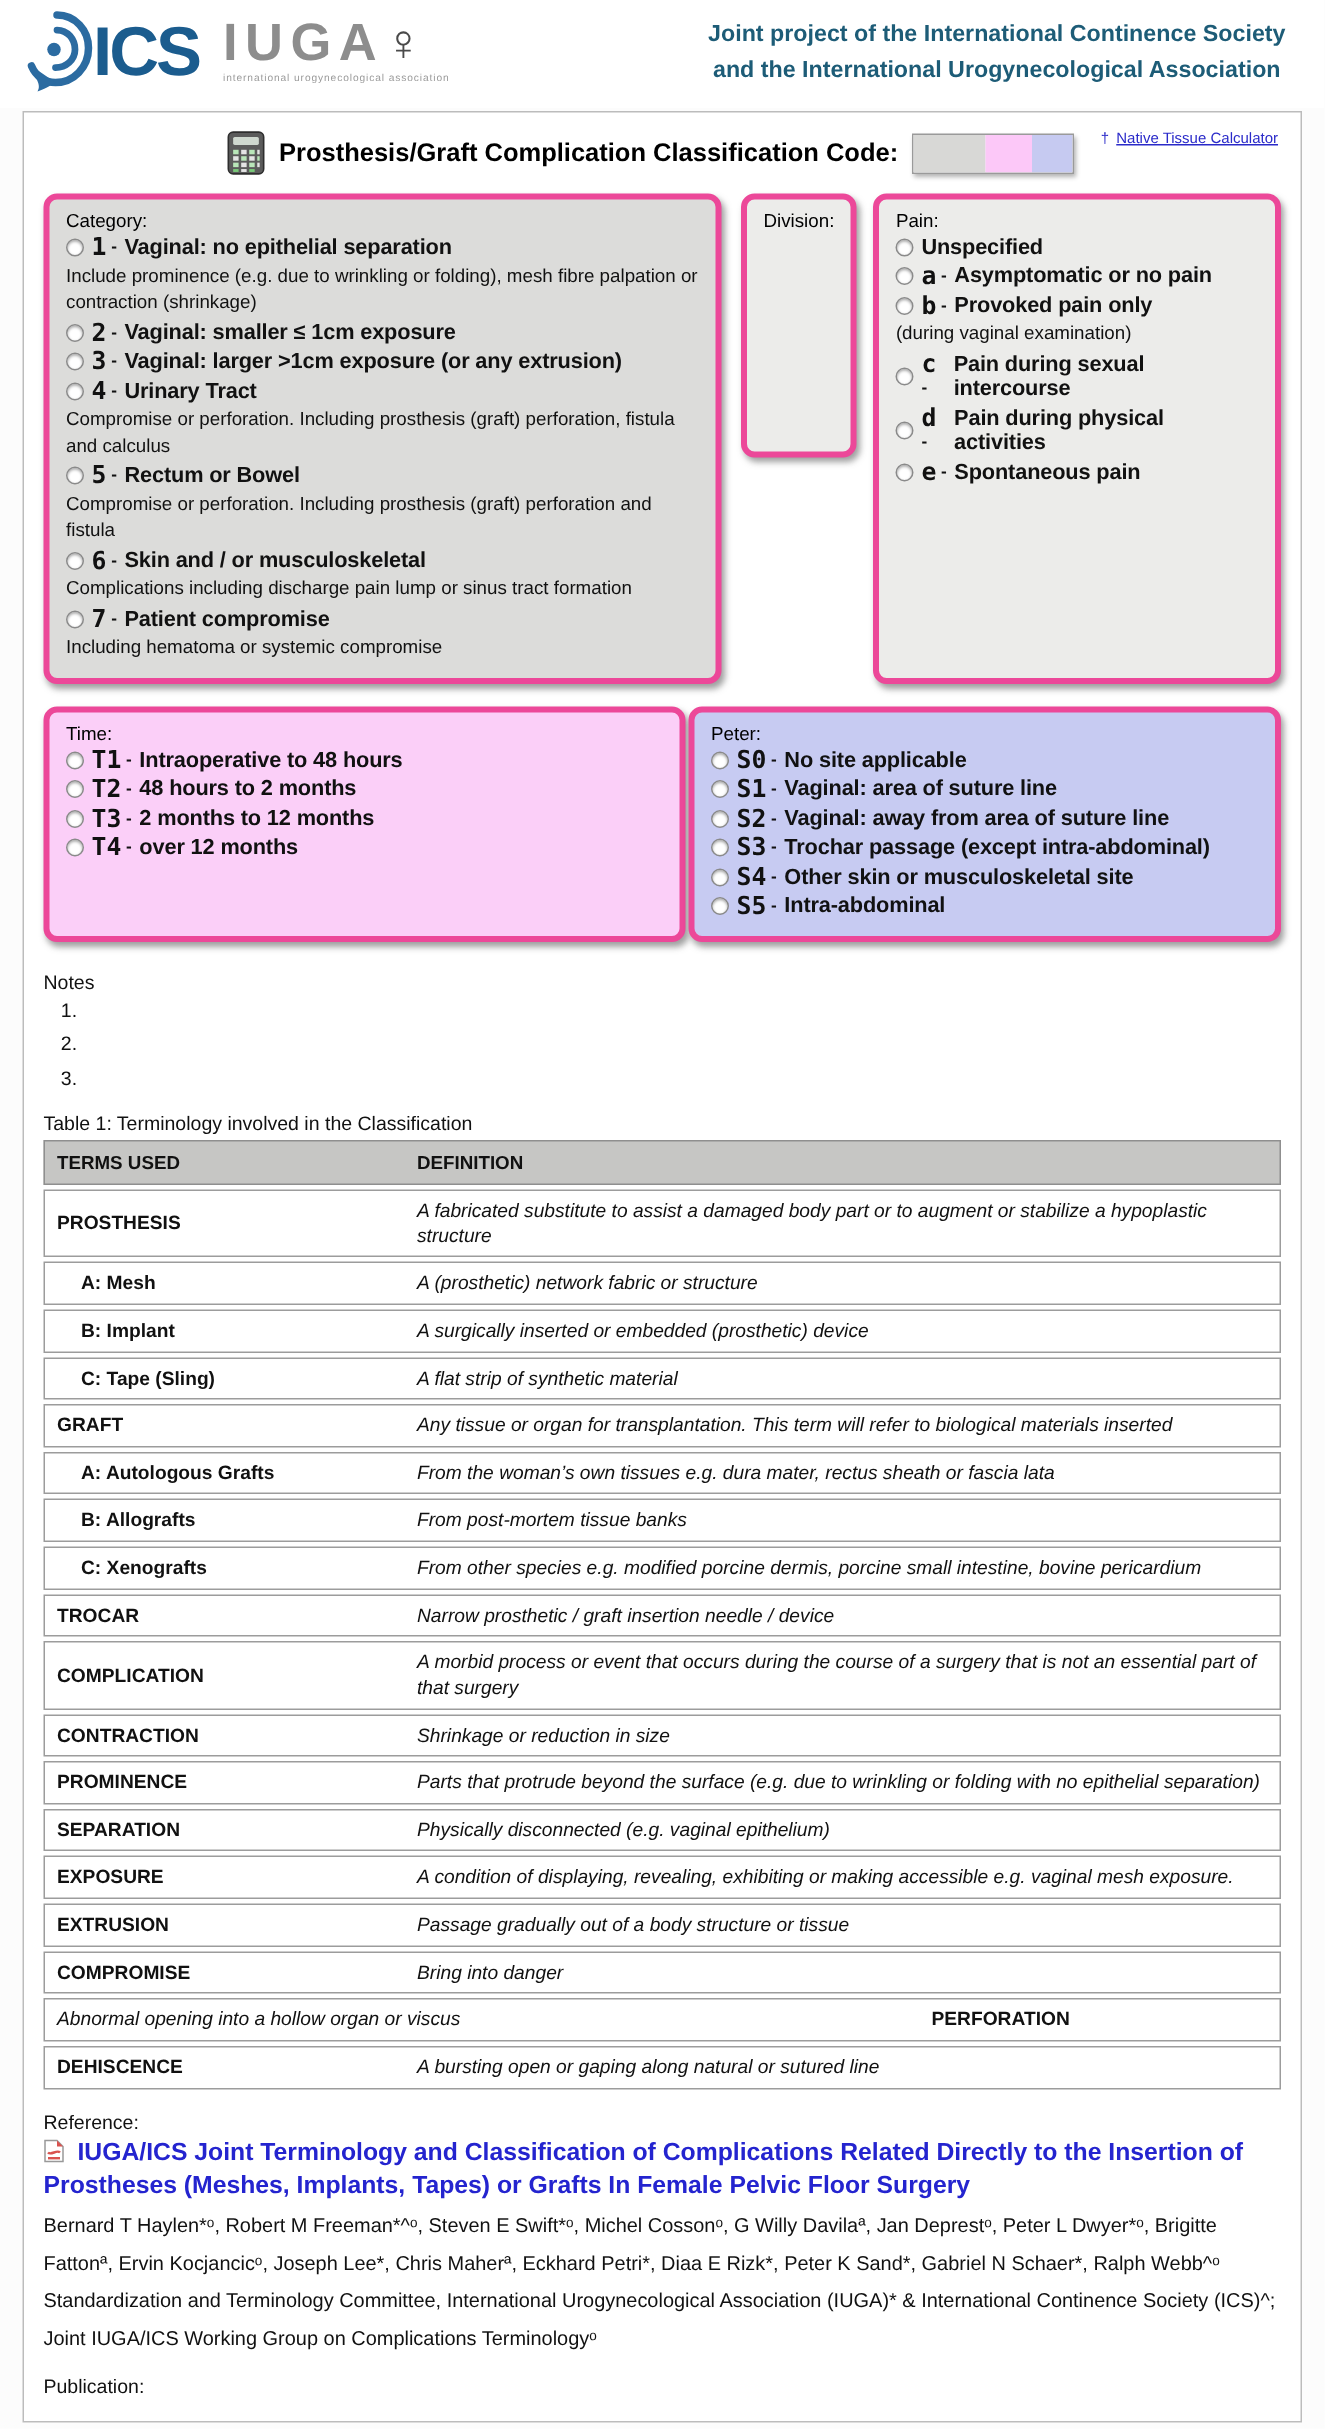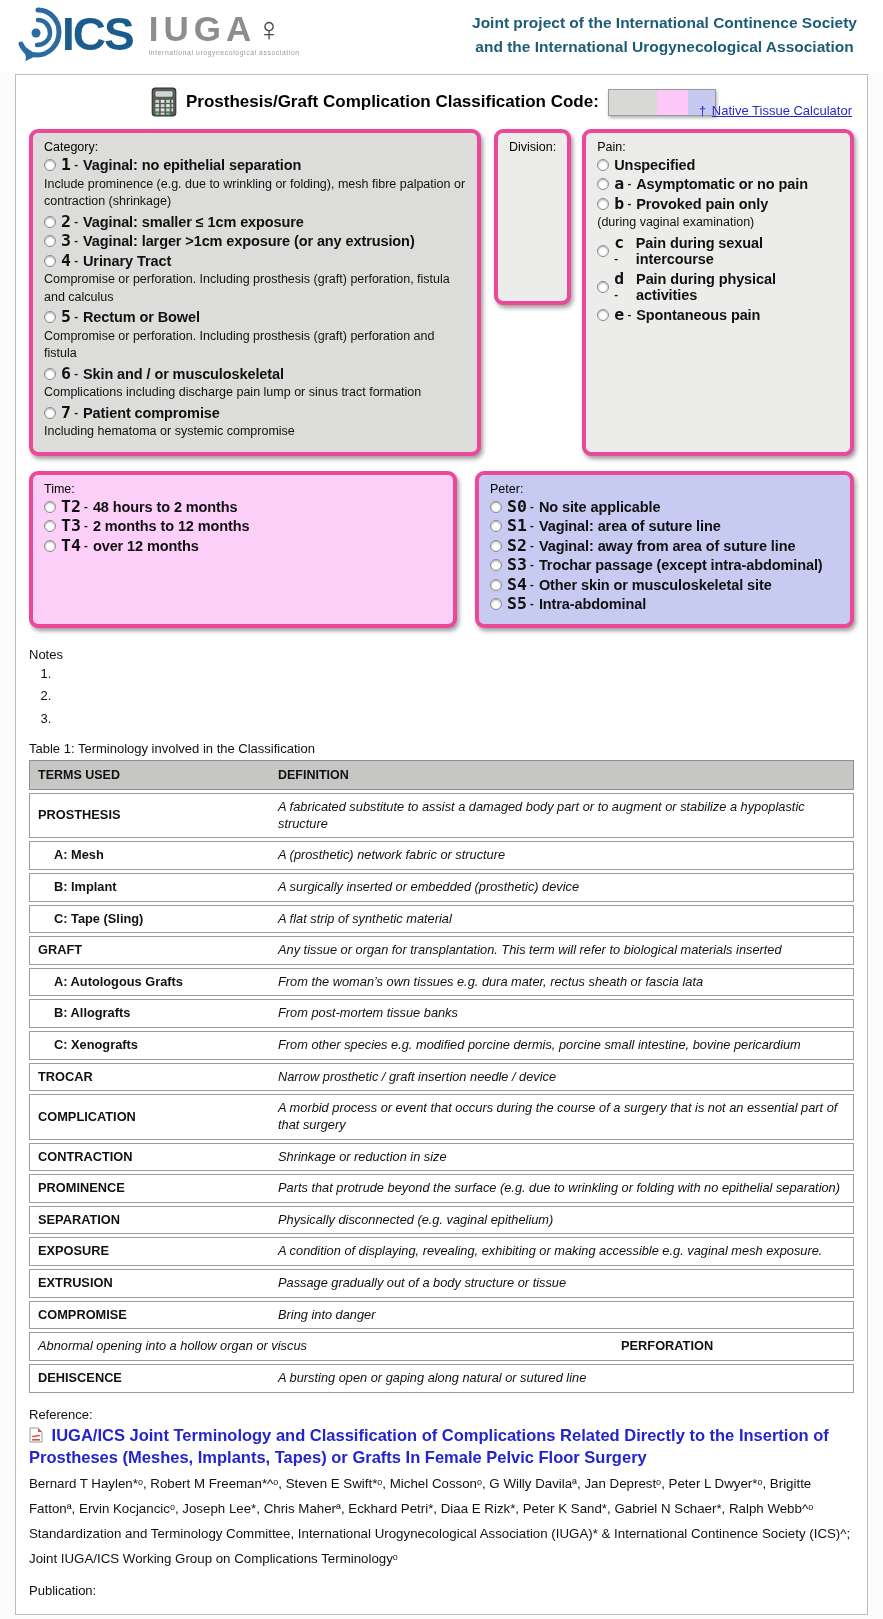--- a/index.html
+++ b/index.html
@@ -23,26 +23,26 @@
   .tagline { text-align: center; font-weight: bold; font-size: 15.5px; color: #1d5c77; line-height: 1.55; margin-top: 5px; }
   
   .panel { margin: 2px 15px 0 15px; background: #fff; border: 1px solid #bcbcbc; padding: 8px 13px 14px 13px; }
   .titlebar { position: relative; padding: 4px 0 12px 0; }
   .title-group { display: flex; align-items: center; gap: 9px; margin-left: 122px; }
   .calc-icon svg { width: 26px; height: 30px; display:block; }
   h1.page-title { font-size: 17px; font-weight: bold; color: #000; }
   .swatch { display: inline-flex; width: 108px; height: 27px; border: 1px solid #9a9a9a; box-shadow: 1px 2px 3px rgba(0,0,0,.3); overflow: hidden; }
   .swatch span { display: block; height: 100%; }
   .sw1 { width: 45%; } .sw2 { width: 30%; } .sw3 { width: 25%; }
-  .ntc-link { position: absolute; right: 2px; top: 20px; font-size: 13px; color: #2a2ac9; text-decoration: none; cursor: pointer; }
+  .ntc-link { position: absolute; right: 2px; top: 4px; font-size: 10px; color: #2a2ac9; text-decoration: none; cursor: pointer; }
   .ntc-link .dagger { text-decoration: none; margin-right: 2px; }
   .ntc-link .ntc-text { text-decoration: underline; }
   
   .row1 { display: flex; gap: 13px; align-items: stretch; }
-  .row2 { display: flex; gap: 18px; margin-top: 15px; align-items: stretch; }
+  .row2 { display: flex; gap: 2px; margin-top: 15px; align-items: stretch; }
   .box { border: 4px solid #ec4899; border-radius: 9px; box-shadow: 2px 3px 4px rgba(80,80,80,.55); padding: 7px 11px 9px 11px; }
   .box.gray { background: #dcdcda; }
   .box.light { background: #ececea; }
   .box.pink { background: #fbcff8; }
   .box.lavender { background: #c7cbf2; }
   .category { width: 452px; flex: none; }
   .col-right { flex: 1; display: flex; flex-direction: row; gap: 11px; }
   .division { height: 176px; }
   .pain { flex: 1; }
   .time { width: 428px; flex: none; }
@@ -268,20 +268,28 @@
     </div>
   </div>
 
   <div class="row2">
     <section class="box pink time">
       <div class="box-label">Time:</div>
       <div>
           <div class="opt">
     <div class="opt-line">
       <span class="radio"></span>
+      <span class="code">T1</span>
+      <span class="olabel">Intraoperative to 48 hours</span>
+    </div>
+
+  </div>
+          <div class="opt">
+    <div class="opt-line">
+      <span class="radio"></span>
       <span class="code">T2</span>
       <span class="olabel">48 hours to 2 months</span>
     </div>
 
   </div>
           <div class="opt">
     <div class="opt-line">
       <span class="radio"></span>
       <span class="code">T3</span>
       <span class="olabel">2 months to 12 months</span>

